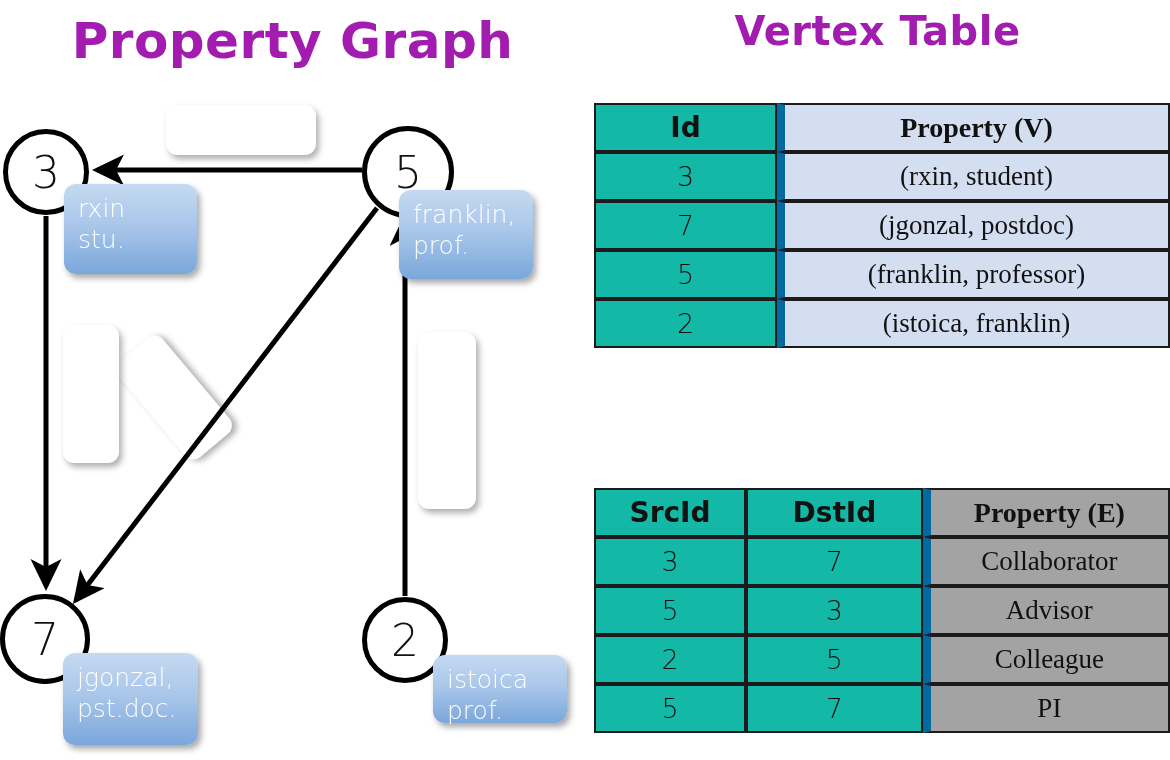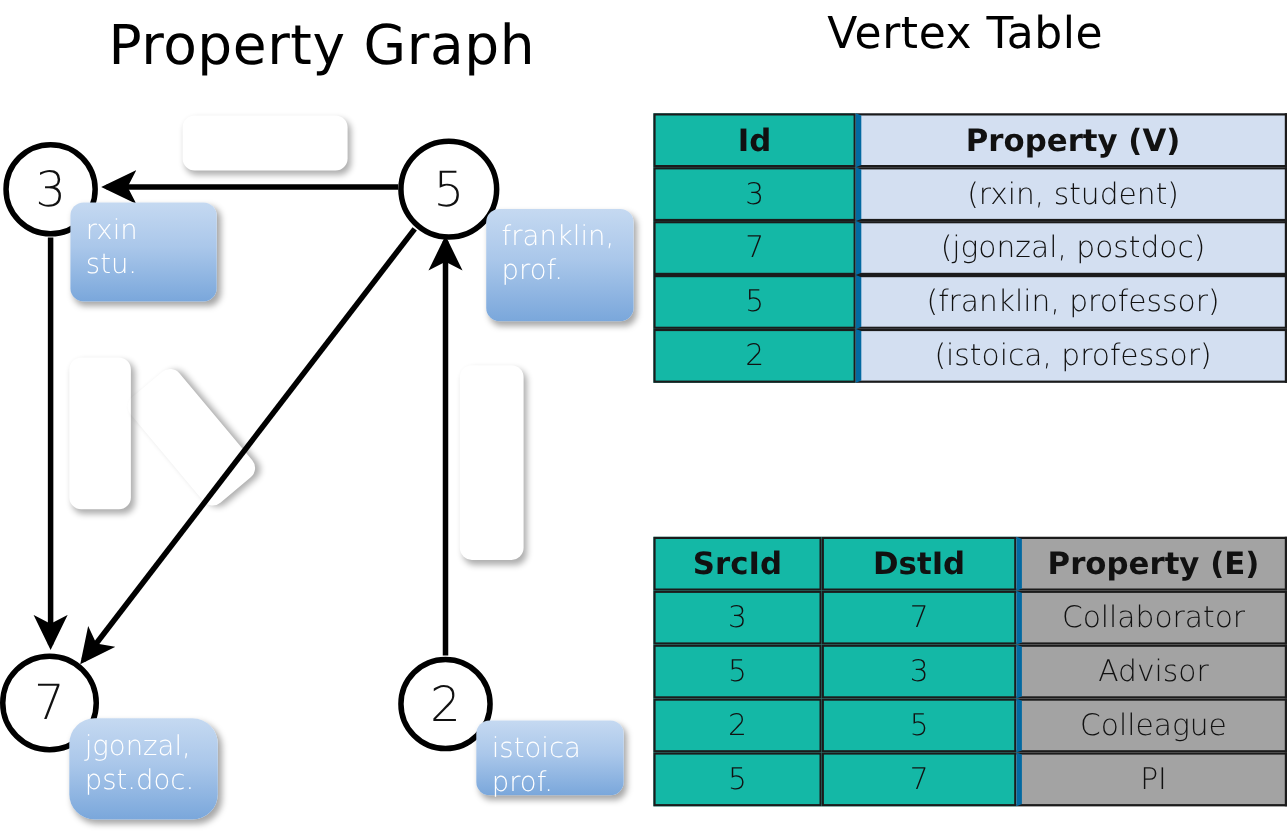--- a/index.html
+++ b/index.html
@@ -7,22 +7,22 @@
     width:1170px;height:760px;background:#ffffff;
     font-family:"Liberation Sans", sans-serif;
     overflow:hidden;position:relative;
   }
   #page{position:absolute;left:0;top:0;width:1170px;height:760px;}
 
   
   .title{
     position:absolute;
     font-family:"DejaVu Sans", sans-serif;
-    font-weight:400;
-    color:#000000;
+    font-weight:700;
+    color:#a21caf;
     white-space:nowrap;
     letter-spacing:.5px;
   }
   #title-property-graph{left:0;top:12px;width:585px;text-align:center;font-size:50px;}
   #title-vertex-table{left:585px;top:8px;width:585px;text-align:center;font-size:40px;}
   #title-edge-table{left:585px;top:400px;width:585px;text-align:center;font-size:50px;}
 
   
   #graph-pane{position:absolute;left:0;top:0;width:585px;height:760px;}
   #graph-edges{position:absolute;left:0;top:0;width:585px;height:760px;}
@@ -80,21 +80,21 @@
   .tbl{position:absolute;border-collapse:separate;border-spacing:0;}
   .tbl td{
     border:2px solid #1b1b1b;
     font-family:"DejaVu Sans", sans-serif;font-weight:300;
     font-size:27px;color:#111;text-align:center;
     padding:0;height:45px;background:#14b8a6;
   }
   .tbl td.hdr{font-weight:bold;font-size:28px;}
   .tbl td.blue{background:#d3dff1;}
   .tbl td.peach{background:#a3a3a3;}
-  .tbl td.sep{border-left:5px solid #0369a1;}
+  .tbl td.sep{border-left:8px solid #0369a1;font-family:Liberation Serif, serif;}
 
   #vertex-table{left:594px;top:103px;}
   #vertex-table td.c-id{width:180px;}
   #vertex-table td.c-prop{width:385px;}
 
   #edge-table{left:594px;top:488px;border-radius:18px;}
   #edge-table td.c-src{width:150px;}
   #edge-table td.c-dst{width:175px;}
   #edge-table td.c-prop{width:240px;}
 </style>
@@ -126,26 +126,26 @@
     <div class="node-circle" id="node-circle-3" style="left:3px;top:129px;width:86px;height:86px;">3</div>
     <div class="node-circle" id="node-circle-5" style="left:362px;top:126px;width:92px;height:92px;">5</div>
     <div class="node-circle" id="node-circle-7" style="left:0px;top:594px;width:90px;height:90px;">7</div>
     <div class="node-circle" id="node-circle-2" style="left:362px;top:597px;width:86px;height:86px;">2</div>
 
     <div class="prop-box" id="prop-box-3" style="left:64px;top:184px;width:133px;height:90px;">
       <div>rxin</div>
       <div>stu.</div>
     </div>
 
-    <div class="prop-box" id="prop-box-5" style="left:442px;top:190px;width:134px;height:102px;">
+    <div class="prop-box" id="prop-box-5" style="left:399px;top:190px;width:134px;height:89px;">
       <div>franklin,</div>
       <div>prof.</div>
     </div>
 
-    <div class="prop-box" id="prop-box-7" style="left:63px;top:653px;width:135px;height:92px;border-radius:23px;">
+    <div class="prop-box" id="prop-box-7" style="left:63px;top:653px;width:135px;height:92px;">
       <div>jgonzal,</div>
       <div>pst.doc.</div>
     </div>
 
     <div class="prop-box" id="prop-box-2" style="left:433px;top:655px;width:134px;height:68px;">
       <div>istoica</div>
       <div>prof.</div>
     </div>
 
     <div class="edge-label orange" id="edge-label-advisor">
@@ -181,21 +181,21 @@
       <tr>
         <td class="c-id">7</td>
         <td class="c-prop blue sep">(jgonzal, postdoc)</td>
       </tr>
       <tr>
         <td class="c-id">5</td>
         <td class="c-prop blue sep">(franklin, professor)</td>
       </tr>
       <tr>
         <td class="c-id">2</td>
-        <td class="c-prop blue sep">(istoica, professor)</td>
+        <td class="c-prop blue sep">(istoica, franklin)</td>
       </tr>
     </tbody>
   </table>
 
 
   <table class="tbl" id="edge-table">
     <tbody>
       <tr>
         <td class="hdr c-src">SrcId</td>
         <td class="hdr c-dst">DstId</td>

